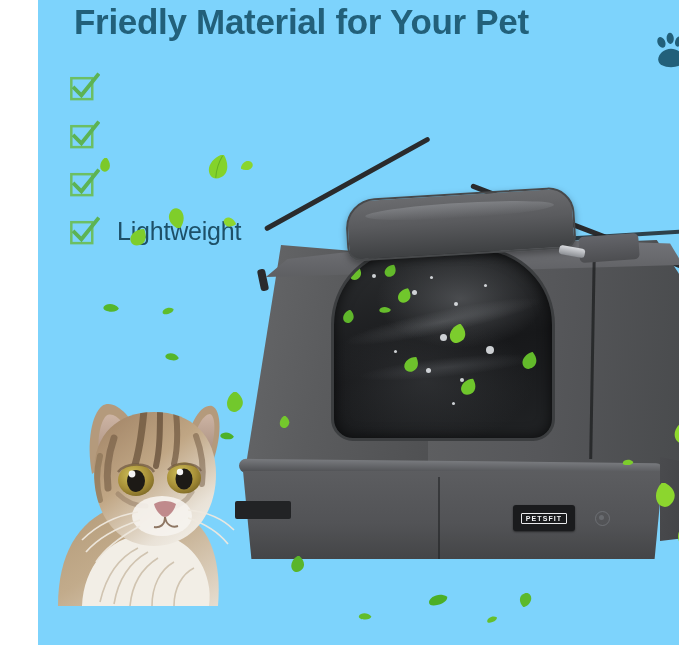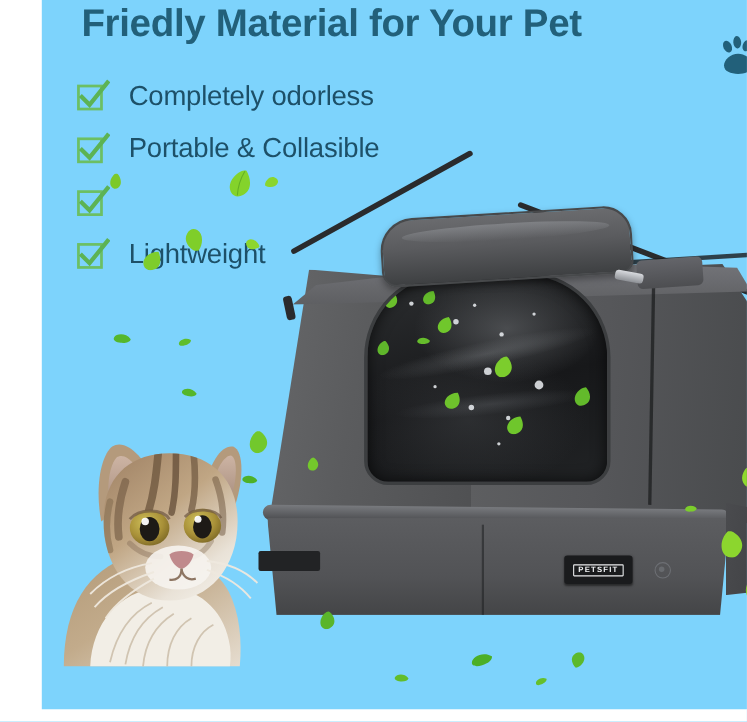--- a/index.html
+++ b/index.html
@@ -345,29 +345,27 @@
     </g>
   </svg>
 
   <div class="feature-list">
 
     <div class="feature-row">
       <svg class="check-box" viewBox="0 0 40 40">
         <rect x="3" y="8" width="27" height="27" fill="none" stroke="#6cbf63" stroke-width="3.2"></rect>
         <path d="M7 21 L16 30 L37 4" fill="none" stroke="#5cb354" stroke-width="5" stroke-linecap="square" stroke-linejoin="miter"></path>
       </svg>
-      <div class="feature-label">Completely odorless</div>
     </div>
 
     <div class="feature-row">
       <svg class="check-box" viewBox="0 0 40 40">
         <rect x="3" y="8" width="27" height="27" fill="none" stroke="#6cbf63" stroke-width="3.2"></rect>
         <path d="M7 21 L16 30 L37 4" fill="none" stroke="#5cb354" stroke-width="5" stroke-linecap="square" stroke-linejoin="miter"></path>
       </svg>
-      <div class="feature-label">Portable &amp; Collasible</div>
     </div>
 
     <div class="feature-row">
       <svg class="check-box" viewBox="0 0 40 40">
         <rect x="3" y="8" width="27" height="27" fill="none" stroke="#6cbf63" stroke-width="3.2"></rect>
         <path d="M7 21 L16 30 L37 4" fill="none" stroke="#5cb354" stroke-width="5" stroke-linecap="square" stroke-linejoin="miter"></path>
       </svg>
     </div>
 
     <div class="feature-row">

